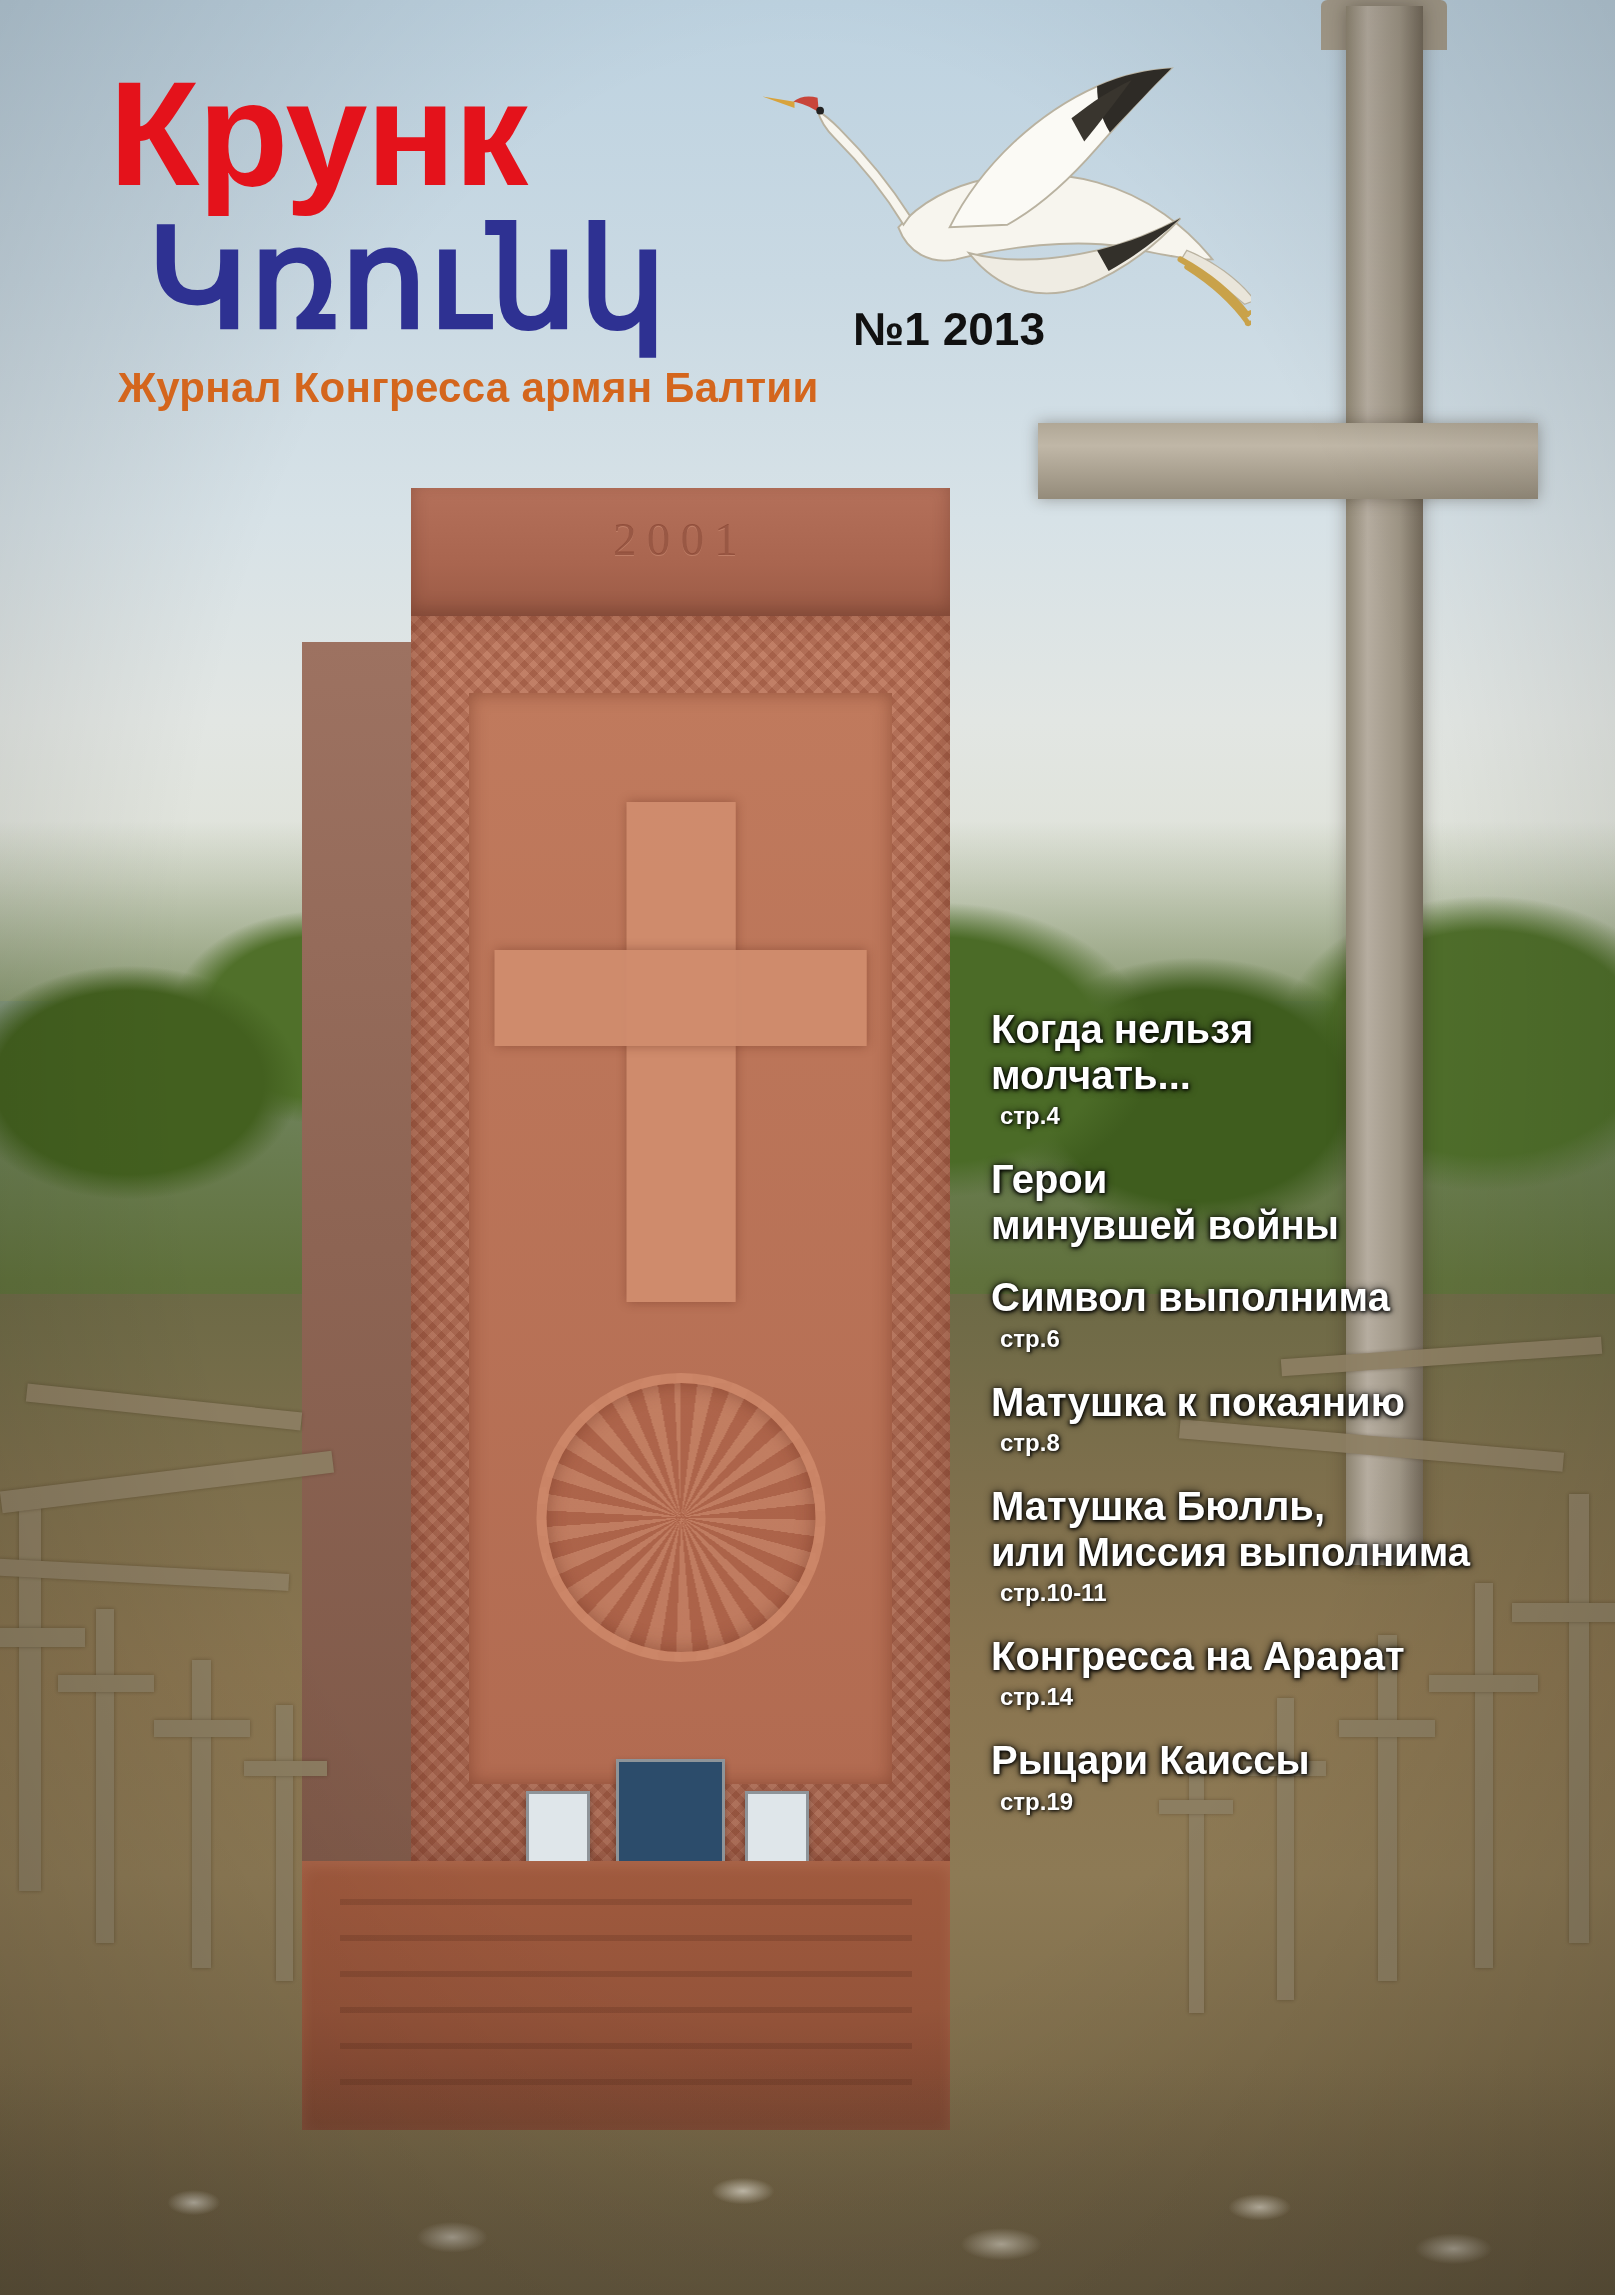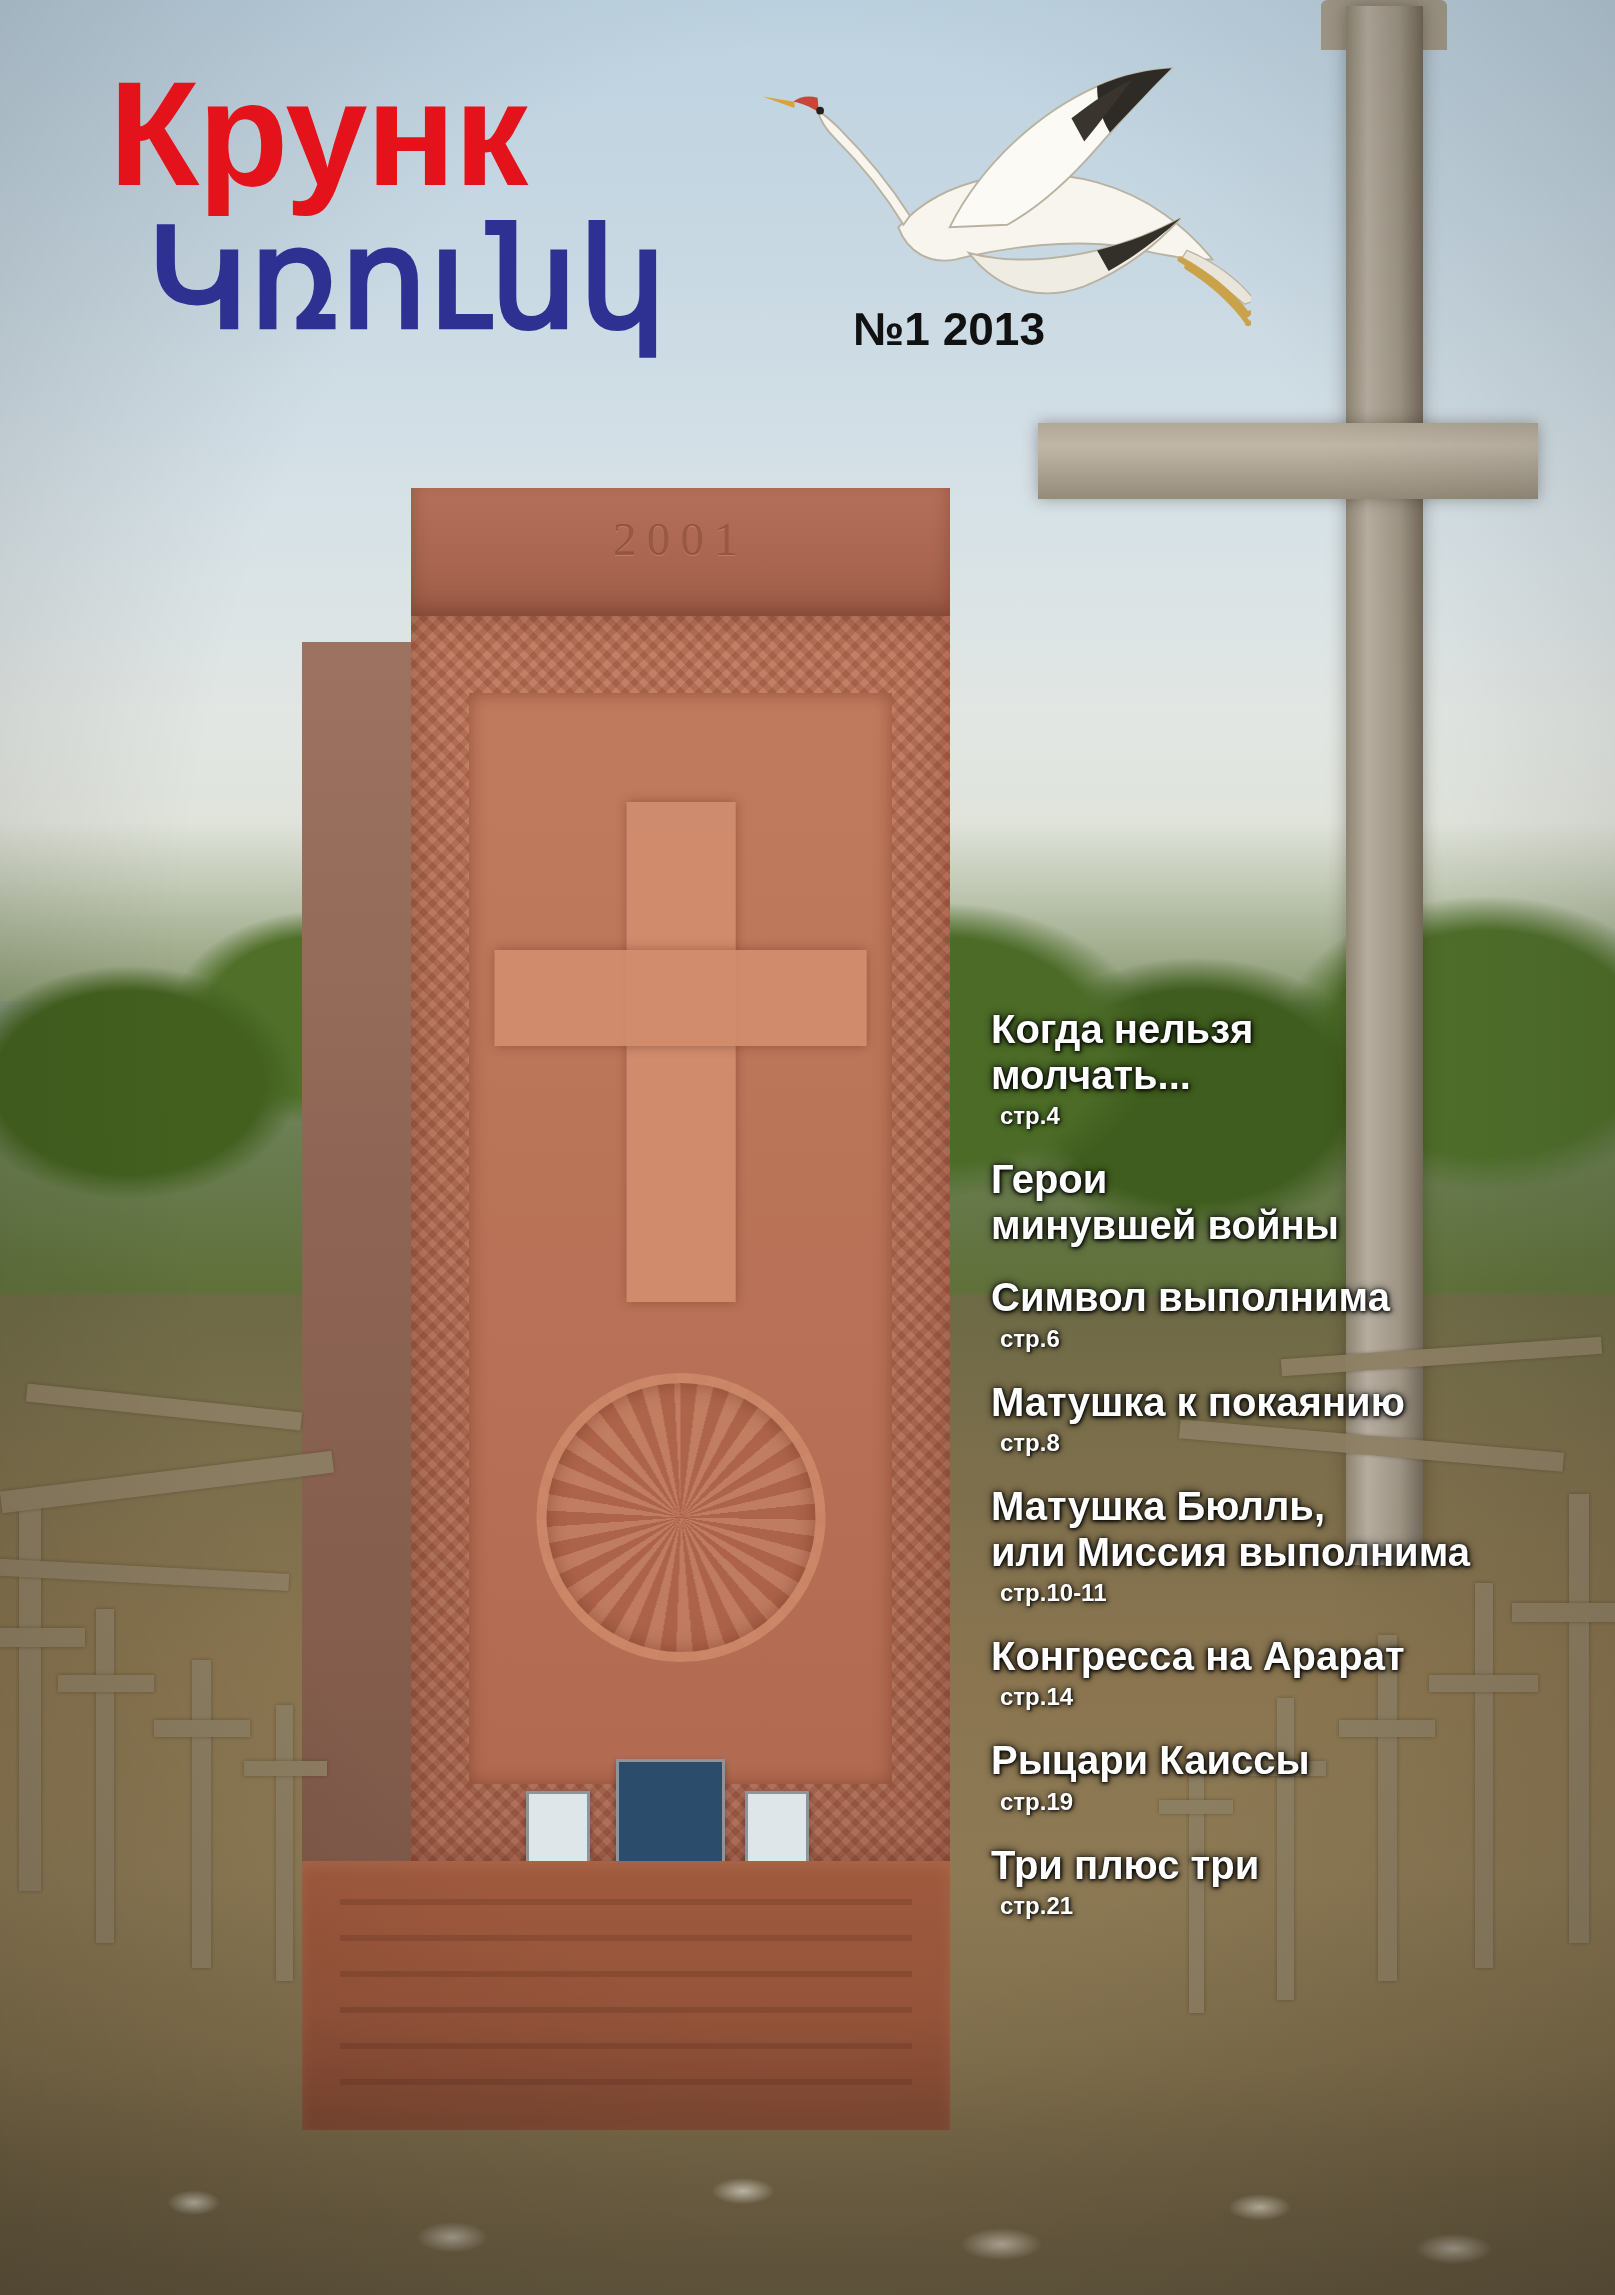--- a/index.html
+++ b/index.html
@@ -443,20 +443,21 @@
       <path d="M700 336 C740 352 780 380 806 414 L790 420 C758 392 722 368 690 352 Z" fill="#e9e5da" stroke="#b9b2a0" stroke-width="2"></path>
       <path d="M690 350 C730 372 768 402 794 436" stroke="#c9a24a" stroke-width="9" fill="none" stroke-linecap="round"></path>
       <path d="M700 362 C738 386 772 416 796 450" stroke="#c9a24a" stroke-width="8" fill="none" stroke-linecap="round"></path>
       <path d="M790 436 L814 428 M794 450 L818 446" stroke="#c9a24a" stroke-width="7" stroke-linecap="round"></path>
     </g>
   </svg>
 
   <div class="masthead">
     <div class="title-ru">Крунк</div>
     <div class="title-hy">Կռունկ</div>
+    <div class="subtitle">Журнал Конгресса армян Балтии</div>
   </div>
   <div class="issue">№1 2013</div>
 
   <div class="contents">
 
     <div class="toc-item">
       <div class="toc-title">Когда нельзя
 молчать...</div>
       <div class="toc-page">стр.4</div>
     </div>
@@ -485,20 +486,16 @@
     <div class="toc-item">
       <div class="toc-title">Конгресса на Арарат</div>
       <div class="toc-page">стр.14</div>
     </div>
 
     <div class="toc-item">
       <div class="toc-title">Рыцари Каиссы</div>
       <div class="toc-page">стр.19</div>
     </div>
 
-    <div class="toc-item">
-      <div class="toc-title">Три плюс три</div>
-      <div class="toc-page">стр.21</div>
-    </div>
 
   </div>
 </div>
 
 
 </body></html>

